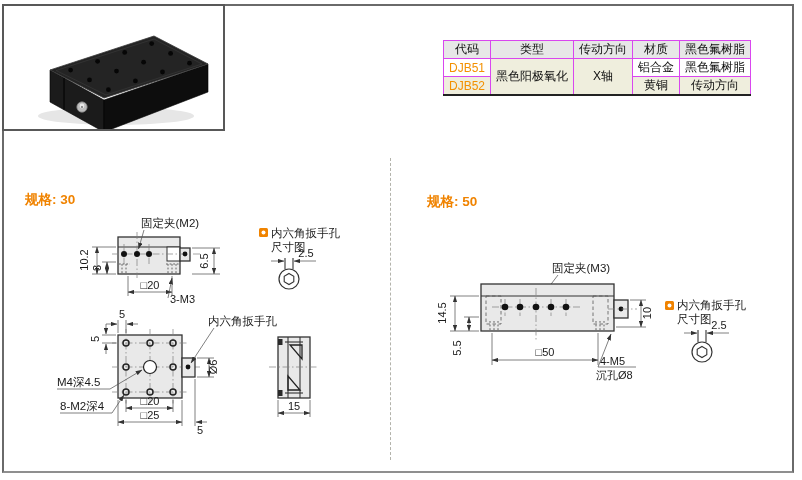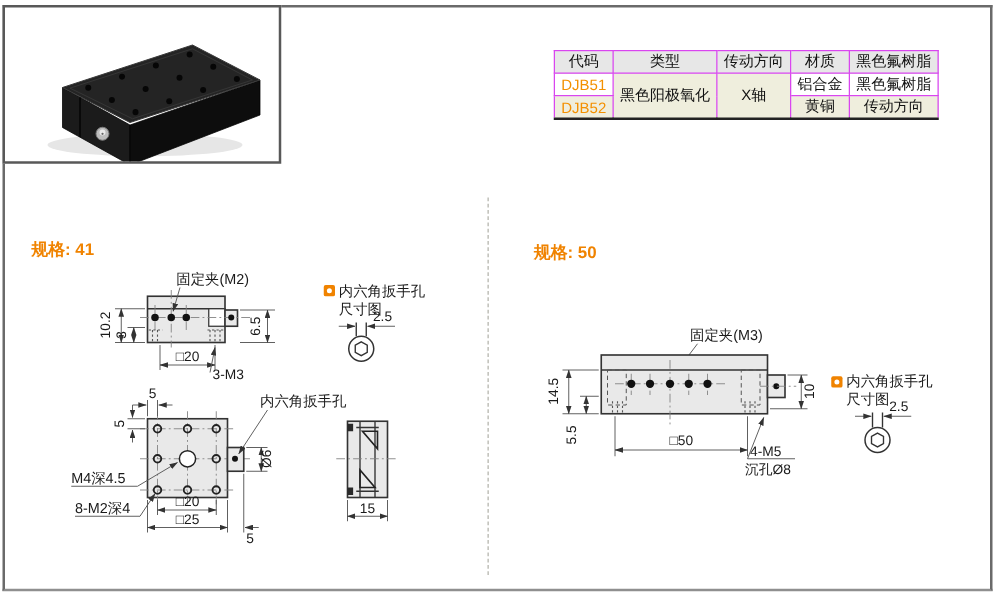--- a/index.html
+++ b/index.html
@@ -85,21 +85,21 @@
     <tr>
       <td class="code beige">DJB52</td>
       <td class="beige">黄铜</td>
       <td class="beige">传动方向</td>
     </tr>
   </tbody>
     </table>
 
   <div class="divider"></div>
 
-  <div class="sec-title" style="left:25px;top:191px;">规格: 41</div>
+  <div class="sec-title" style="left:25px;top:191px;">规格: 30</div>
   <div class="sec-title" style="left:427px;top:193px;">规格: 50</div>
 
   <svg class="drawing" style="left:40px;top:212px;" width="300" height="235" viewBox="0 0 300 235">
     <defs>
       <marker id="m25e" markerWidth="9" markerHeight="6" refX="8.5" refY="3" orient="auto">
         <path d="M0,0 L9,3 L0,6 Z" fill="#333"></path>
         </marker>
       <marker id="m25s" markerWidth="9" markerHeight="6" refX="0.5" refY="3" orient="auto">
         <path d="M9,0 L0,3 L9,6 Z" fill="#333"></path>
         </marker>

